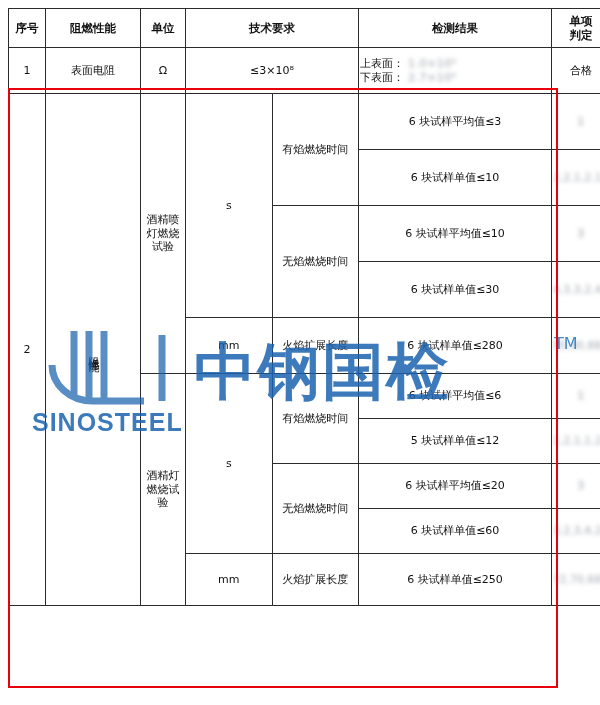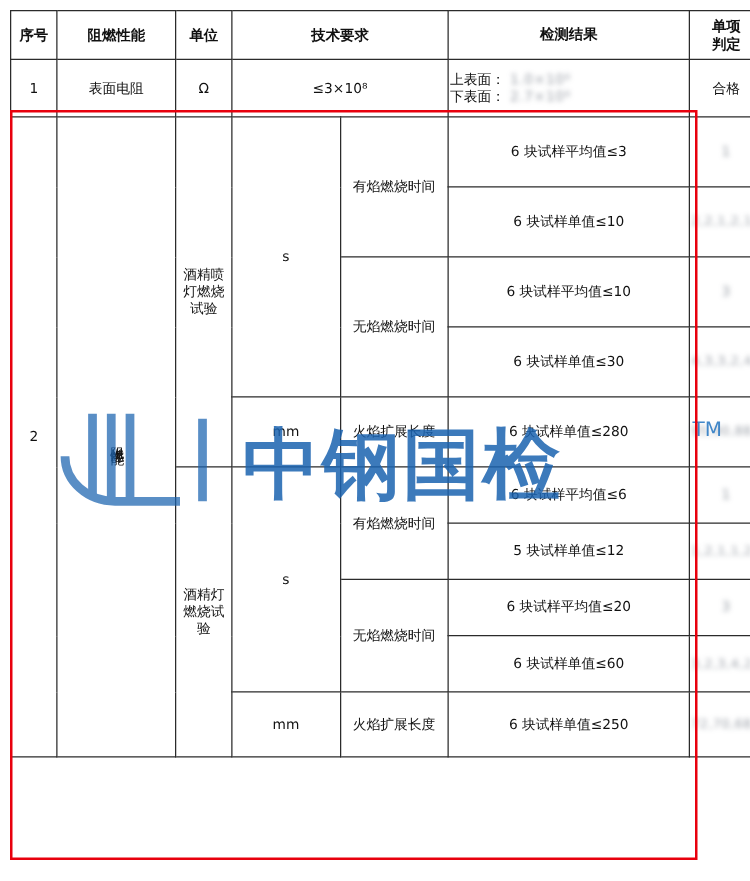--- a/index.html
+++ b/index.html
@@ -321,14 +321,15 @@
   <svg class="wm-logo" viewBox="0 0 165 86">
     <g fill="none" stroke="#1b63b0" stroke-width="7" opacity="0.85">
       <path d="M40 6 L40 74"></path>
       <path d="M55 6 L55 74"></path>
       <path d="M70 6 L70 74"></path>
       <path d="M18 40 A40 36 0 0 0 58 76 L110 76"></path>
       <path d="M128 10 L128 76"></path>
     </g>
   </svg>
   <div class="wm-text">中钢国检</div>
+  <div class="wm-sub">SINOSTEEL</div>
   <div class="wm-tm">TM</div>
 </div>
 
 </body></html>

